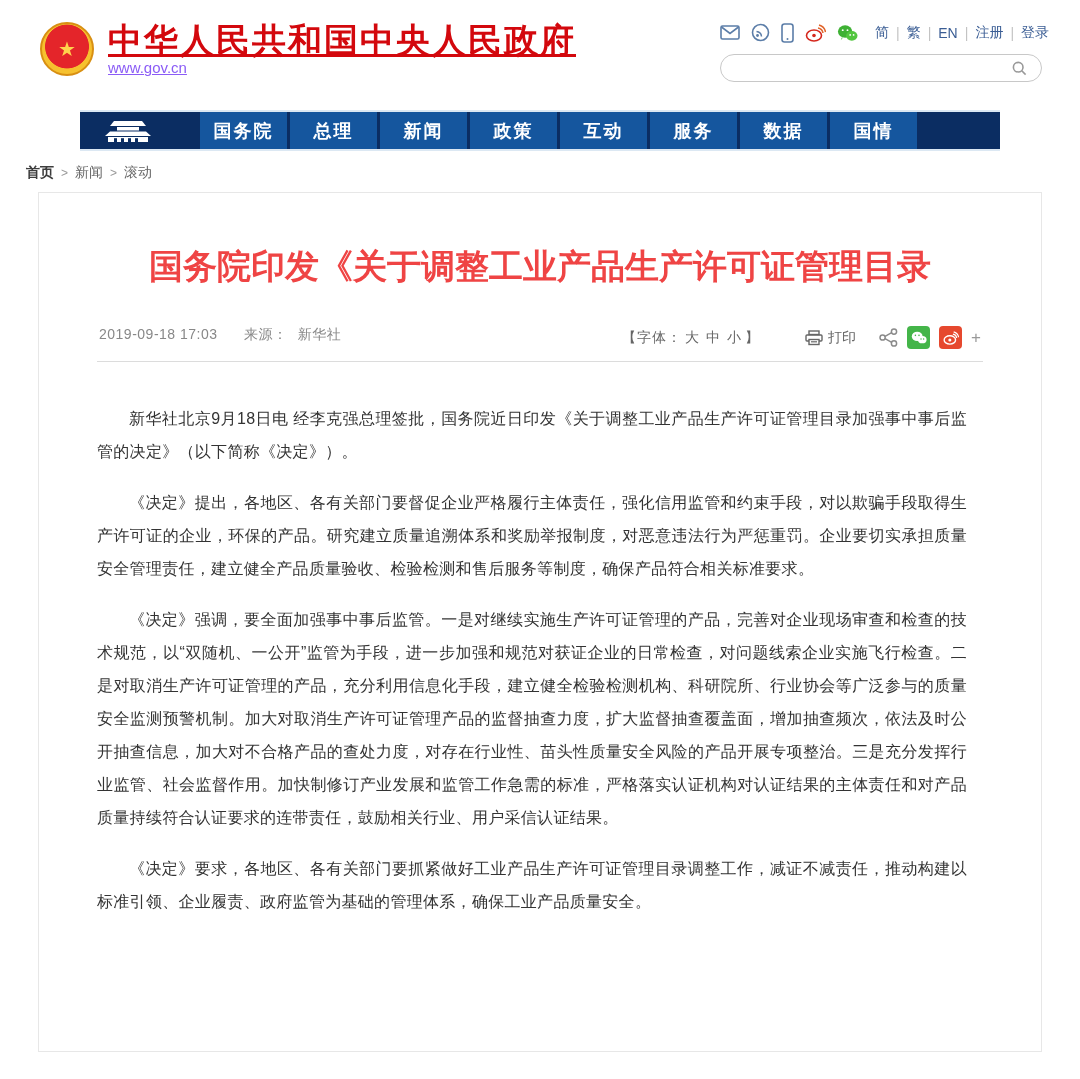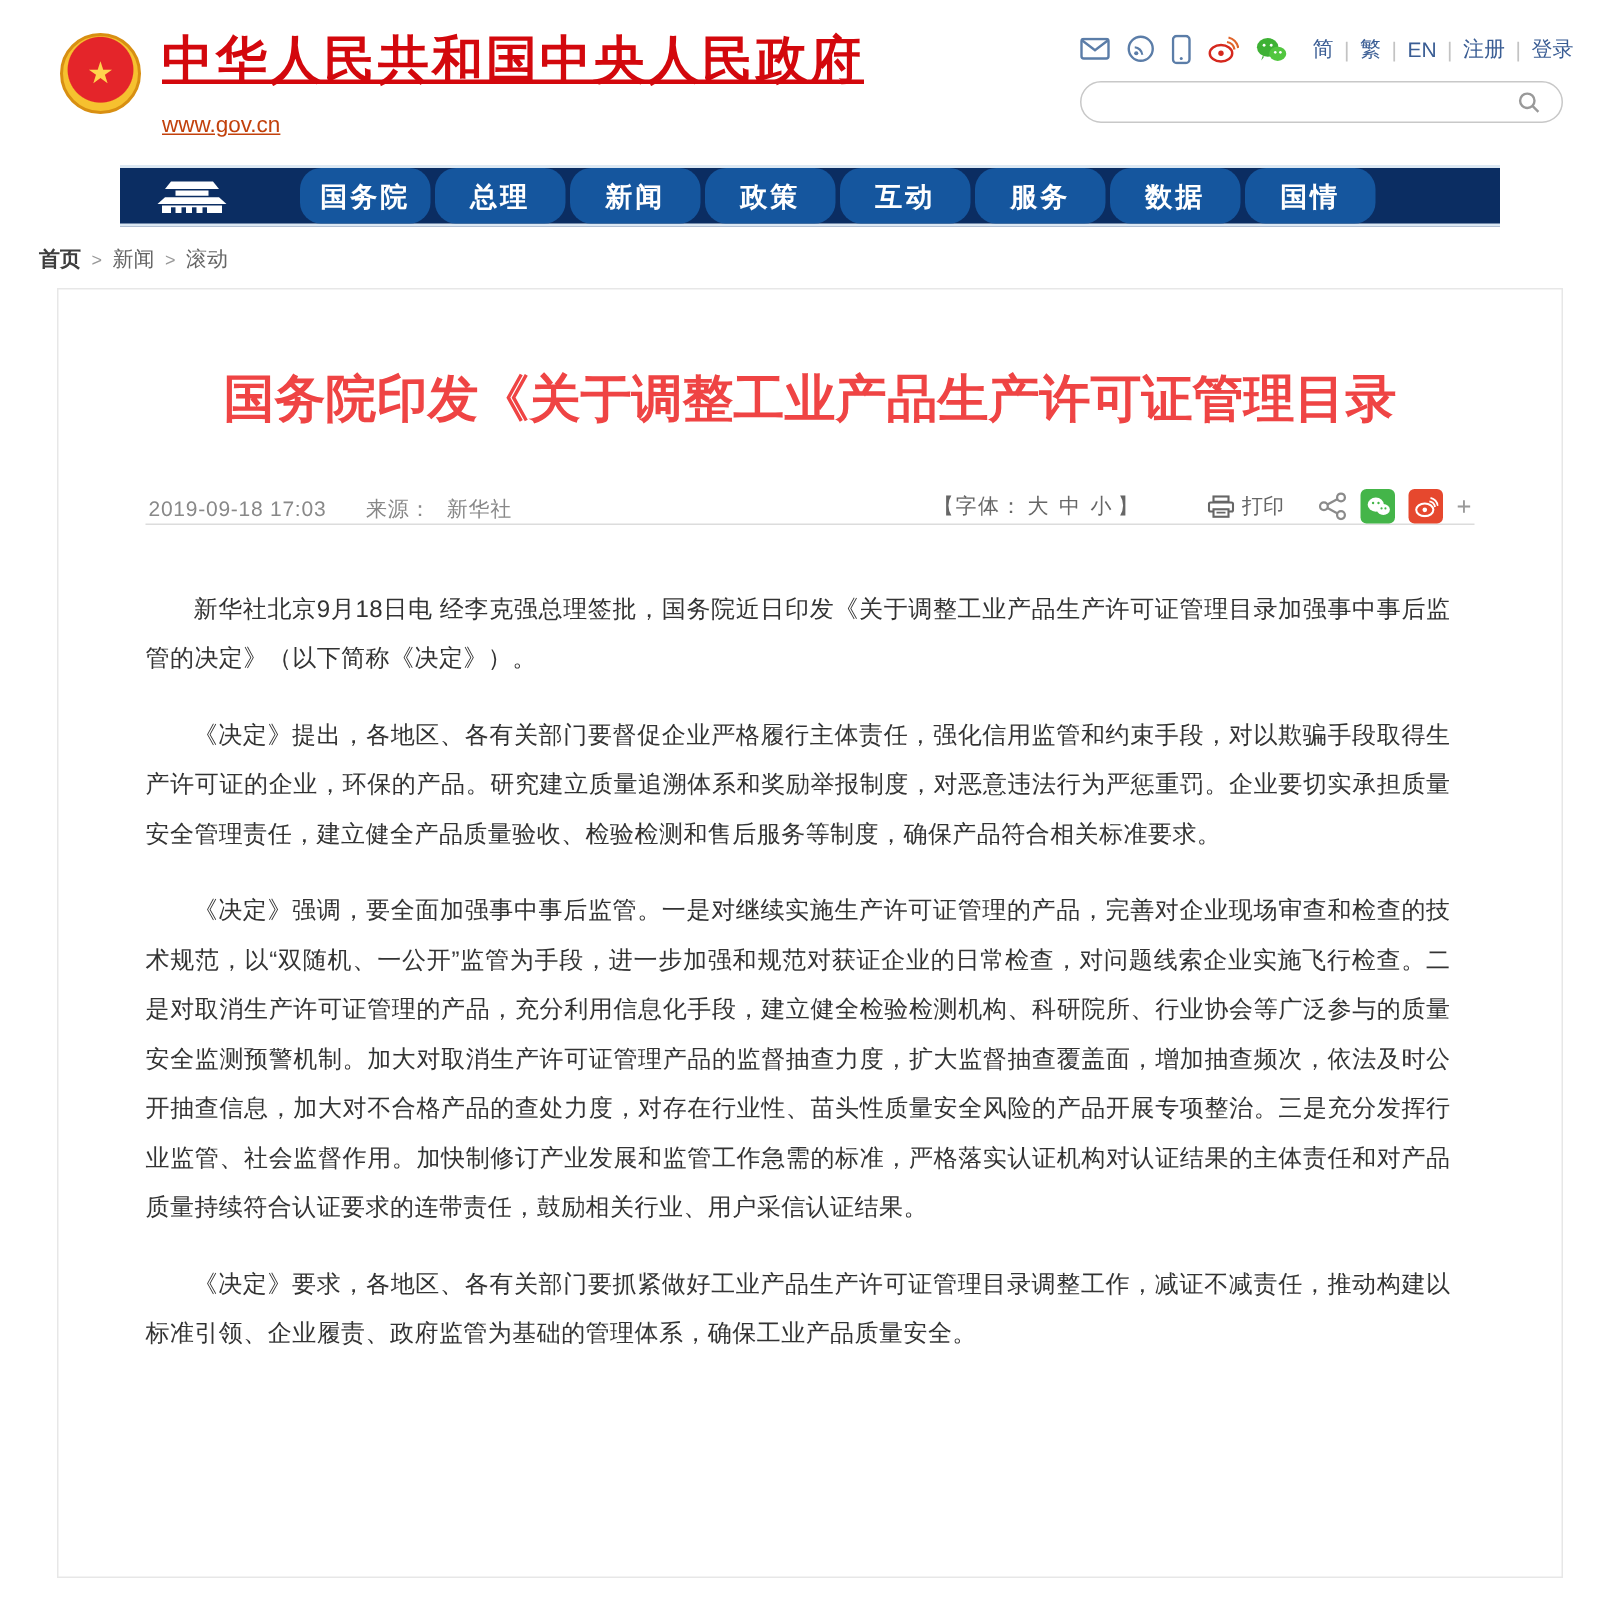--- a/index.html
+++ b/index.html
@@ -14,51 +14,51 @@
   
   .topbar{display:flex;justify-content:space-between;align-items:flex-start;
           padding:22px 38px 0 40px;height:110px;}
   .brand{display:flex;align-items:flex-start;gap:14px;}
   .emblem{width:54px;height:54px;border-radius:50%;
           background:radial-gradient(circle at 50% 45%, #e4252a 0 58%, #f6c12f 60% 78%, #e8a31c 80% 100%);
           border:2px solid #d88f12;display:flex;align-items:center;justify-content:center;
           color:#ffd34d;font-size:20px;line-height:1;}
   .brand-txt .site-title{font-size:34px;font-weight:700;color:var(--brand-red);
           letter-spacing:2px;line-height:1.1;text-decoration:underline;}
-  .brand-txt .site-url{font-size:15px;color:#c2410c;margin-top:16px;
+  .brand-txt .site-url{font-size:15px;color:#8b5cf6;margin-top:0;
           text-decoration:underline;cursor:pointer;display:inline-block;}
   .hdr-right{width:322px;}
   .icons-row{display:flex;align-items:center;gap:11px;font-size:14px;}
   .hicon{width:21px;height:21px;display:inline-flex;align-items:center;justify-content:center;cursor:pointer;}
   .quick-links{margin-left:6px;display:inline-flex;align-items:center;white-space:nowrap;}
   .quick-links a{color:var(--link-blue);text-decoration:none;cursor:pointer;font-size:14px;}
   .quick-links .sep{color:#c3c3c3;margin:0 7px;}
   .searchbox{margin-top:11px;height:28px;border:1px solid #c8c8c8;border-radius:15px;
           display:flex;align-items:center;padding:0 11px;background:#fff;}
   .searchbox input{flex:1;border:none;outline:none;font-size:13px;background:transparent;color:#333;}
 
   
   .nav{margin:0 80px;height:41px;background:var(--nav-bg);display:flex;align-items:stretch;
        border-top:2px solid #dce8f3;border-bottom:2px solid #dce8f3;}
   .nav-home{width:96px;margin-right:21px;display:flex;align-items:center;justify-content:center;cursor:pointer;}
   .nav-item{width:87px;margin-left:3px;background:var(--nav-item-bg);color:#fff;
        font-size:18px;font-weight:700;display:flex;align-items:center;justify-content:center;
-       letter-spacing:2px;cursor:pointer;border-radius:14px;}
+       letter-spacing:2px;cursor:pointer;}
 
   
   .breadcrumb{padding:13px 18px 10px 26px;font-size:14px;color:#666;}
   .breadcrumb .crumb{cursor:pointer;}
   .breadcrumb .crumb.first{font-weight:700;color:#3d3d3d;}
   .breadcrumb .bsep{color:#999;margin:0 7px;font-size:12px;}
 
   
   .article-box{margin:0 38px;border:1px solid #e7e7e7;padding:46px 58px 30px 58px;min-height:860px;background:#fff;}
   .article-title{text-align:center;font-size:34px;font-weight:600;color:#ef4444;line-height:1.62;margin-bottom:32px;}
-  .meta-row{display:flex;justify-content:space-between;align-items:flex-end;font-size:14px;color:#888;
-            margin-bottom:0;padding:0 2px;gap:16px;}
+  .meta-row{display:flex;justify-content:space-between;align-items:flex-start;font-size:14px;color:#888;
+            margin-bottom:12px;padding:0 2px;gap:16px;}
   .meta-left{letter-spacing:.5px;}
   .meta-left .src-label{margin-left:22px;}
   .meta-left .src{margin-left:6px;}
   .meta-right{display:flex;align-items:center;gap:13px;color:#666;}
   .font-widget{letter-spacing:1px;}
   .font-widget .fs-opt{cursor:pointer;margin:0 3px;}
   .print-btn{display:inline-flex;align-items:center;gap:5px;cursor:pointer;color:#666;padding-left:32px;}
   .share-group{display:inline-flex;align-items:center;gap:9px;margin-left:10px;}
   .badge{width:23px;height:23px;border-radius:4px;display:inline-flex;align-items:center;justify-content:center;cursor:pointer;}
   .badge.wechat{background:var(--wechat-green);}

